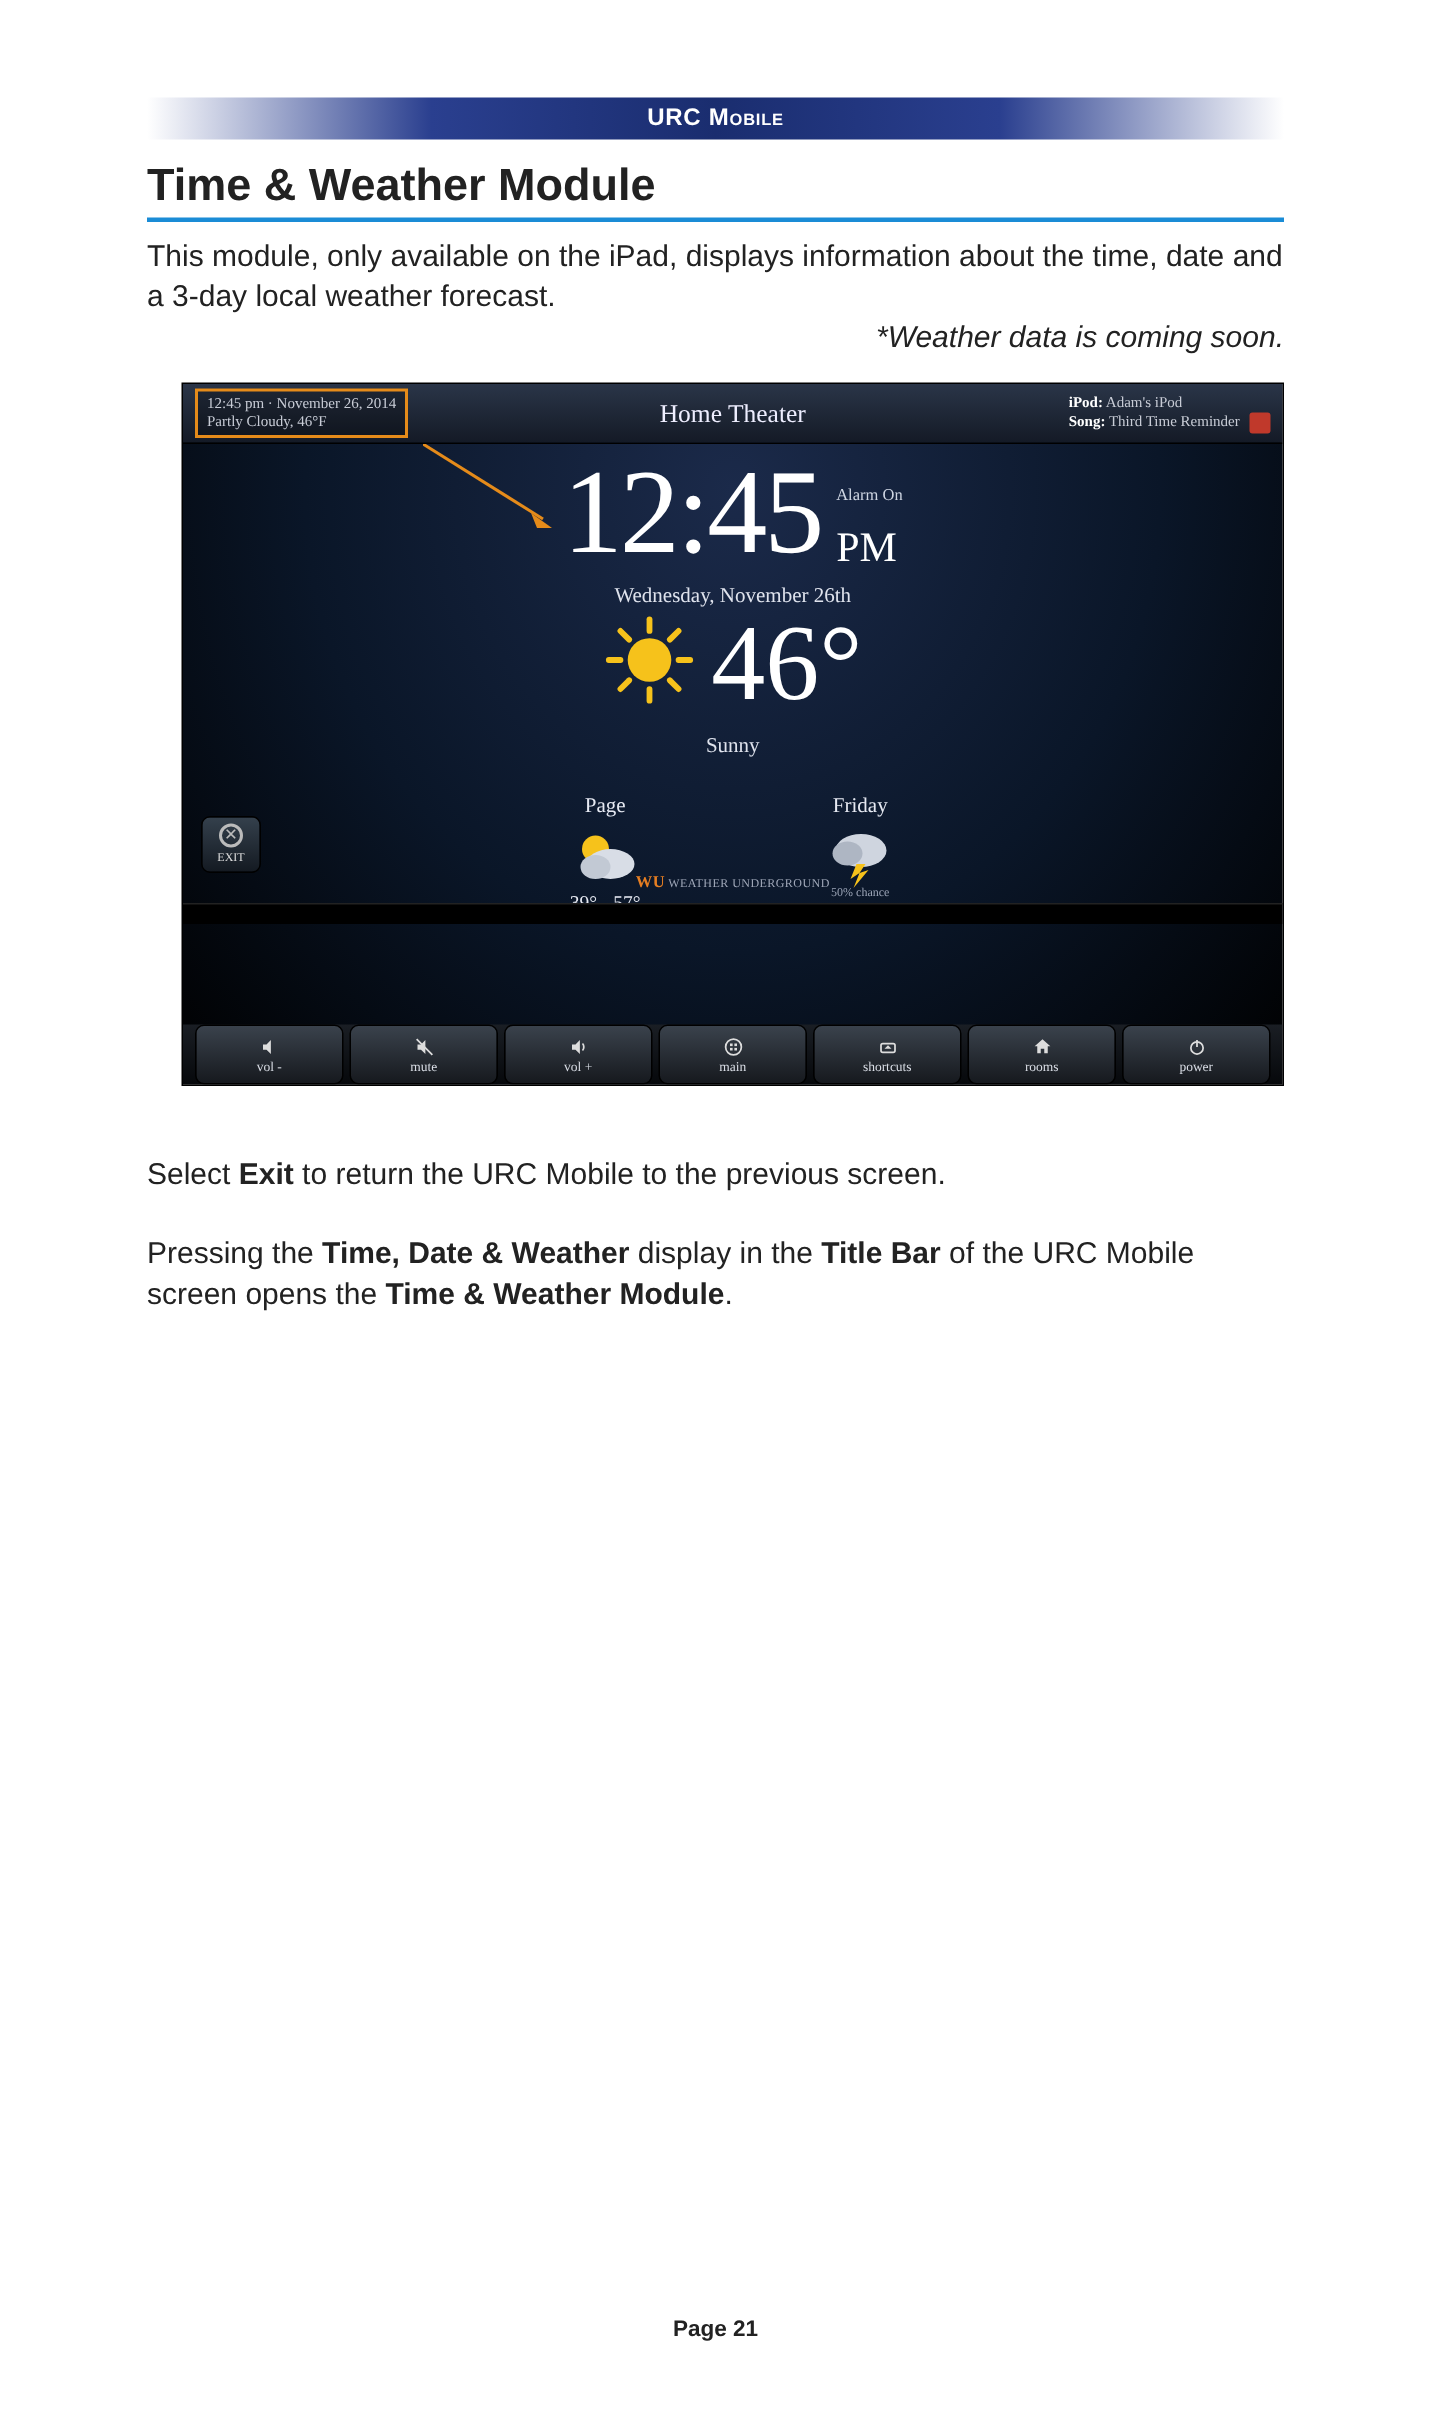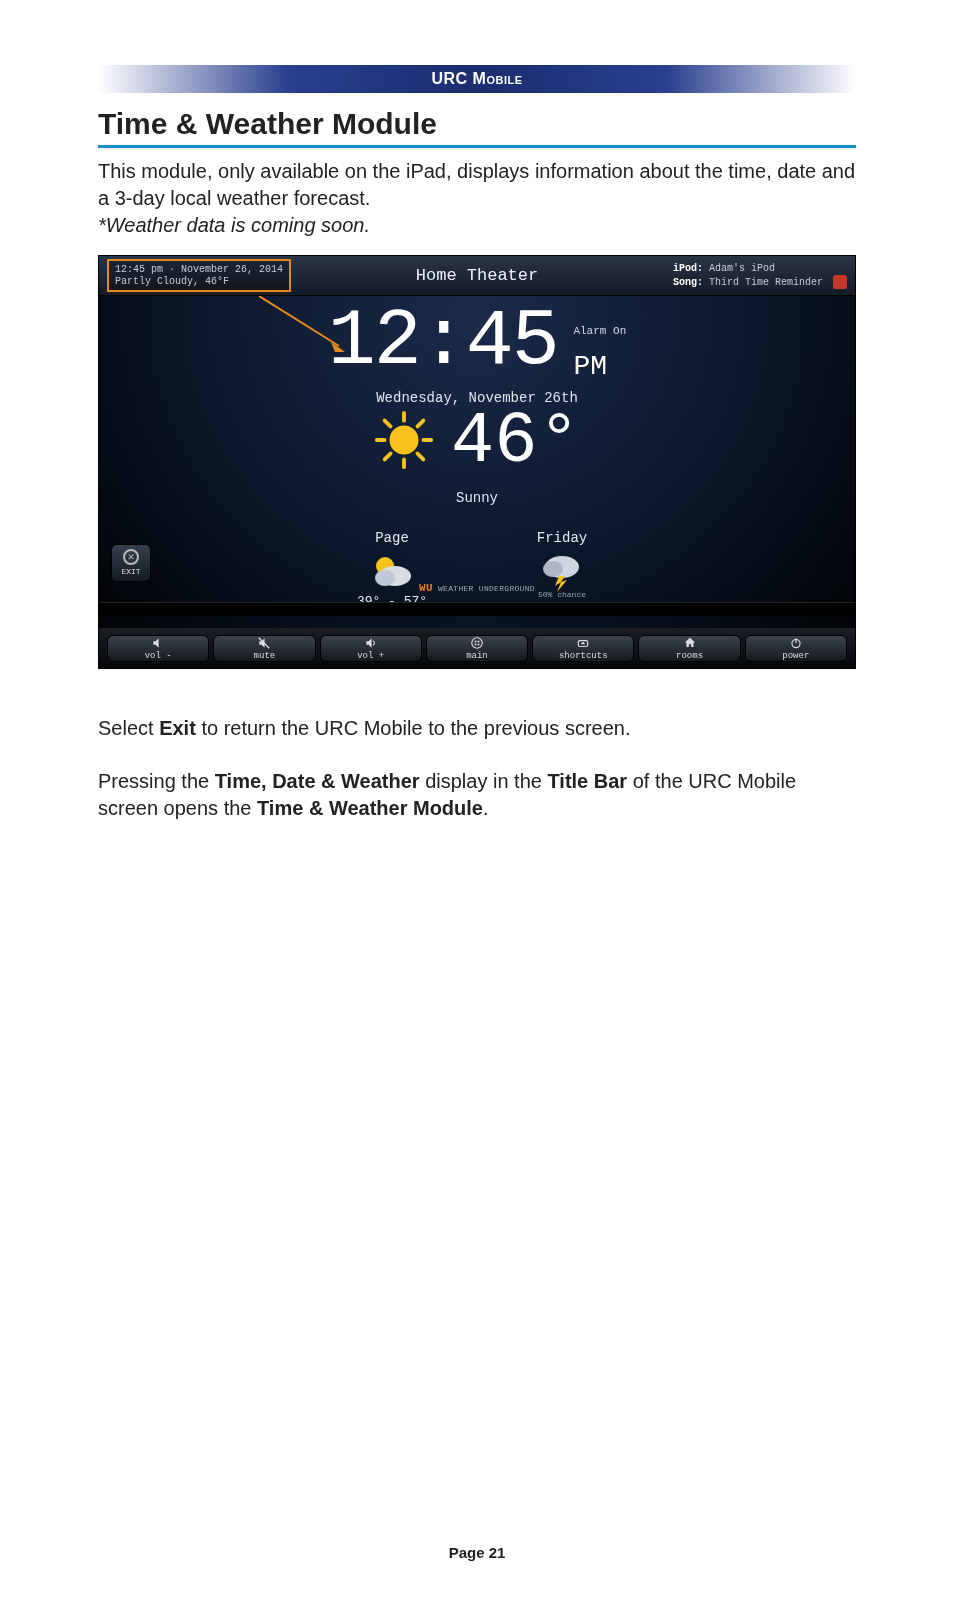--- a/index.html
+++ b/index.html
@@ -27,32 +27,33 @@
     font-variant: small-caps;
   }
   h1.section-title {
     font-size: 30px;
     font-weight: bold;
     margin-top: 14px;
     padding-bottom: 4px;
     border-bottom: 3px solid #1a8cd6;
   }
   p.intro { font-size: 20px; margin-top: 10px; line-height: 1.35; }
-  p.note  { font-size: 20px; font-style: italic; margin-top: 2px; }
+  p.note  { font-size: 20px; font-style: italic; margin-top: 2px; text-align: right; }
 
   
   .shot {
     margin-top: 18px;
-    height: 414px;
+    height: 469px;
     background: radial-gradient(ellipse at 50% 15%, #1b2a4a 0%, #0a1628 55%, #000 100%);
     border: 1px solid #000;
     position: relative;
     color: #fff;
-    font-family: Liberation Mono, monospace;
+    font-family: Liberation Serif, serif;
     overflow: hidden;
+    margin-left: 23px;
   }
   
   .titlebar {
     height: 40px;
     background: linear-gradient(#2a3548, #141a26);
     border-bottom: 1px solid #000;
     display: flex;
     align-items: center;
     justify-content: space-between;
     padding: 0 8px;
@@ -130,21 +131,20 @@
     position:absolute; left:0; right:0; top:346px; height:14px;
     background:#000;
     border-top:1px solid #222;
   }
 
   
   .toolbar {
     position:absolute; left:0; right:0; bottom:0; height:40px;
     display:flex; gap:4px; padding:0 8px;
     background:linear-gradient(#1a1e24,#06080b);
-    align-items:center;
   }
   .tbtn {
     flex:1; background:linear-gradient(#3a424c,#16191e);
     border:1px solid #000; border-radius:6px;
     color:#d8dce4; font-size:9px; text-align:center;
     display:flex; flex-direction:column; align-items:center; justify-content:center;
     gap:1px;
   }
   .tbtn svg { width:14px; height:14px; }
 

